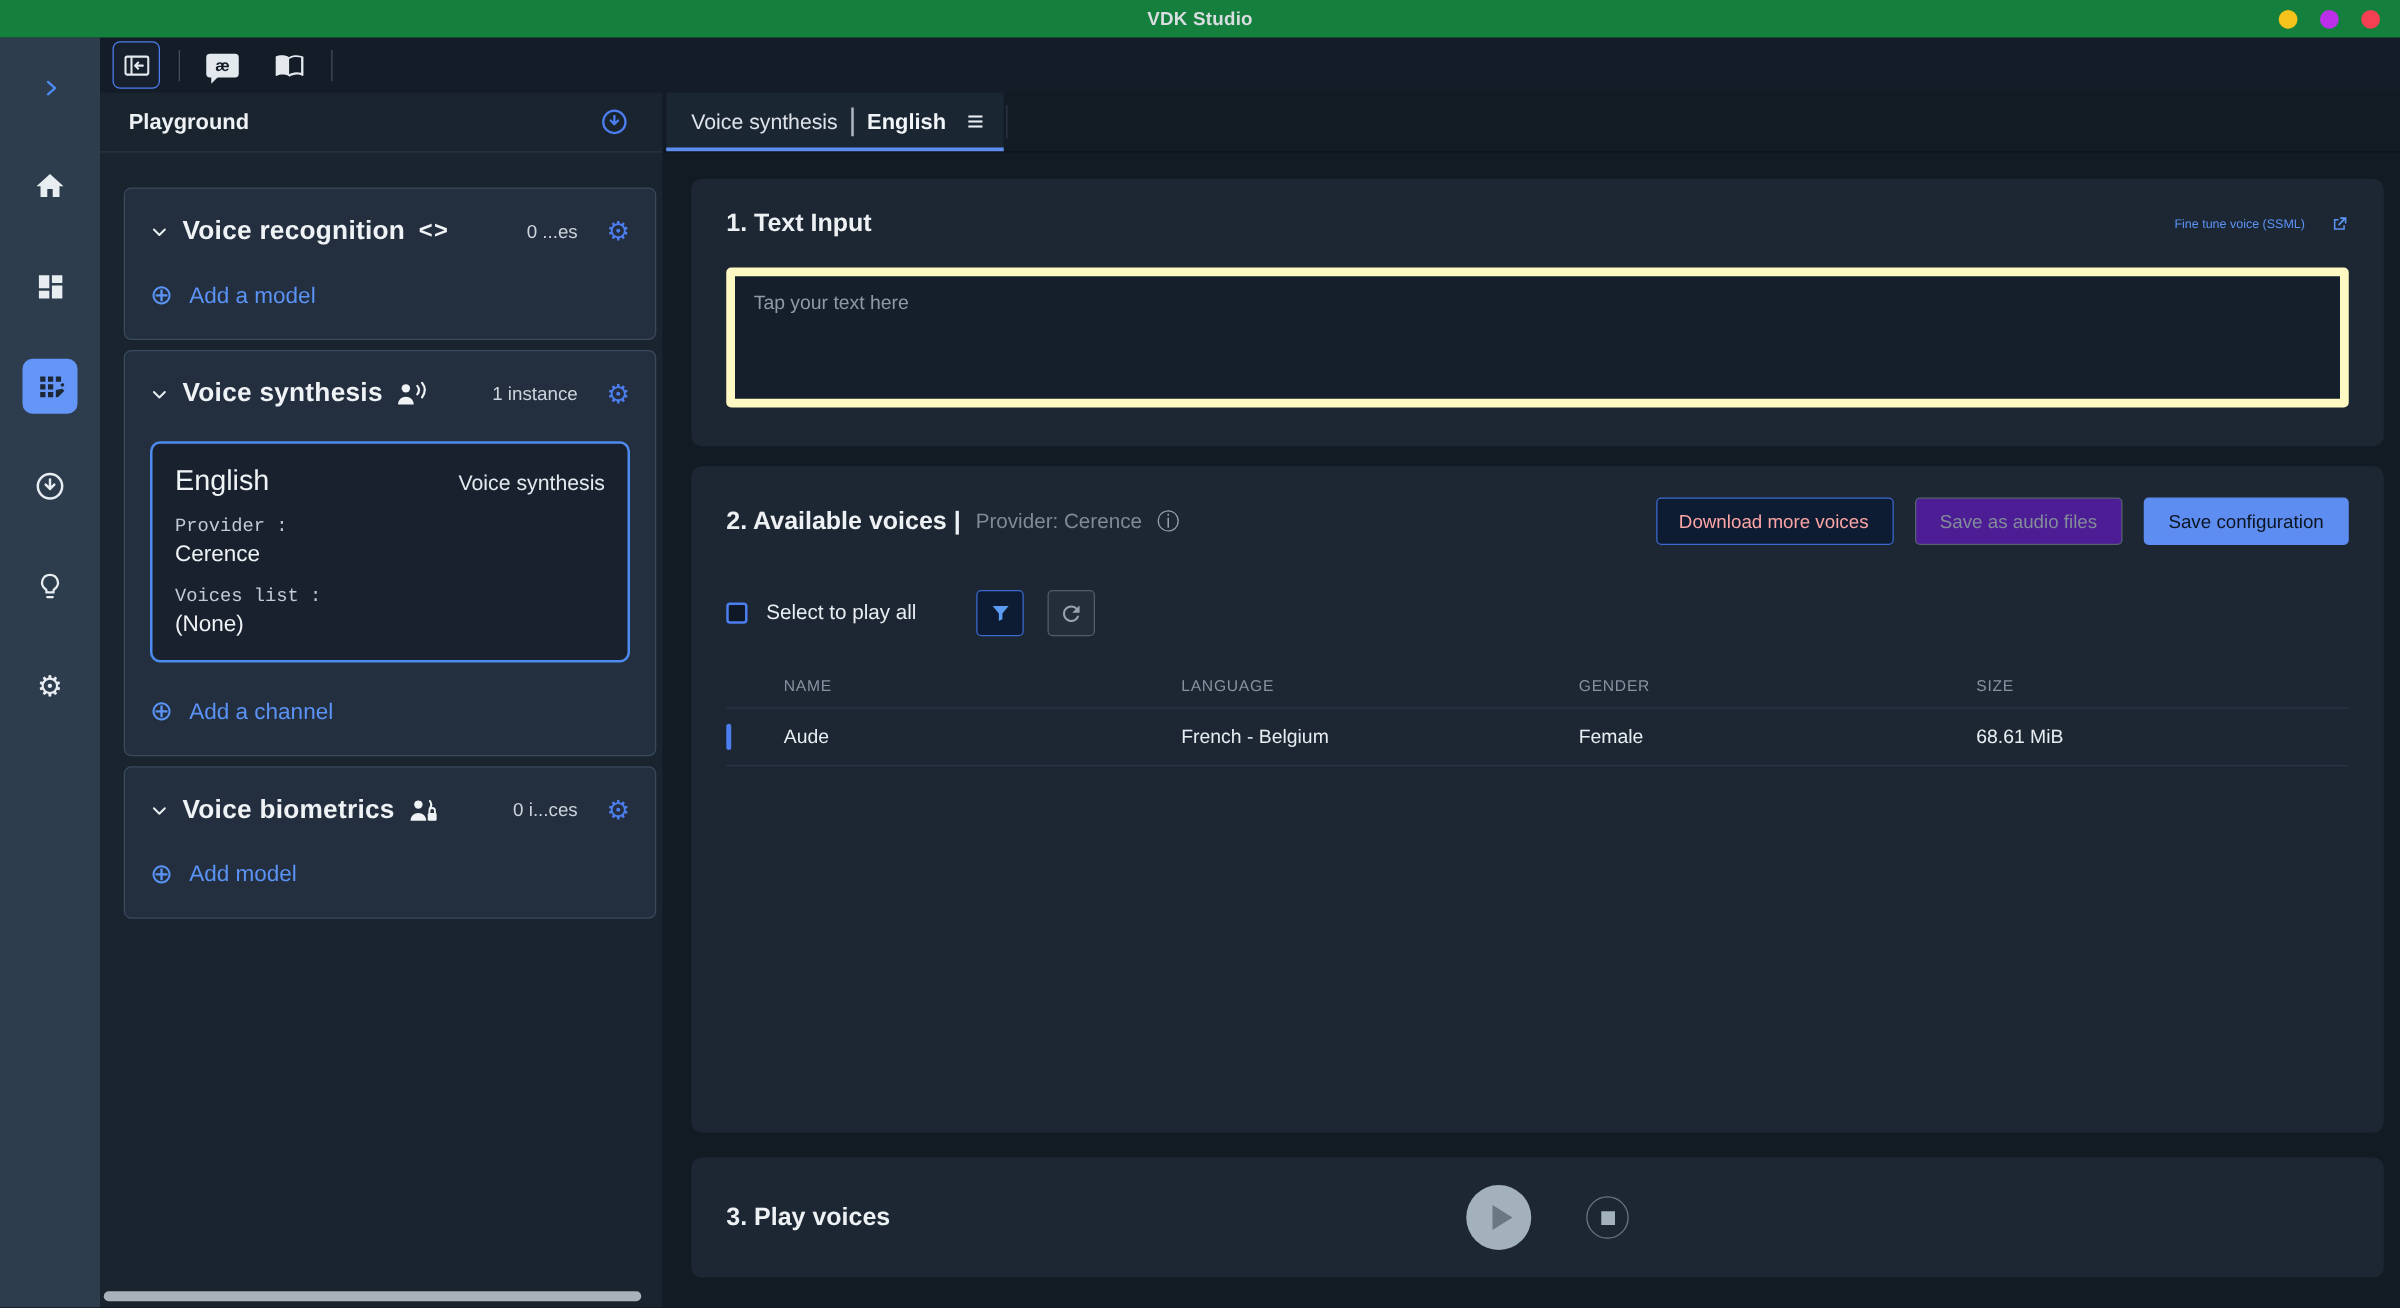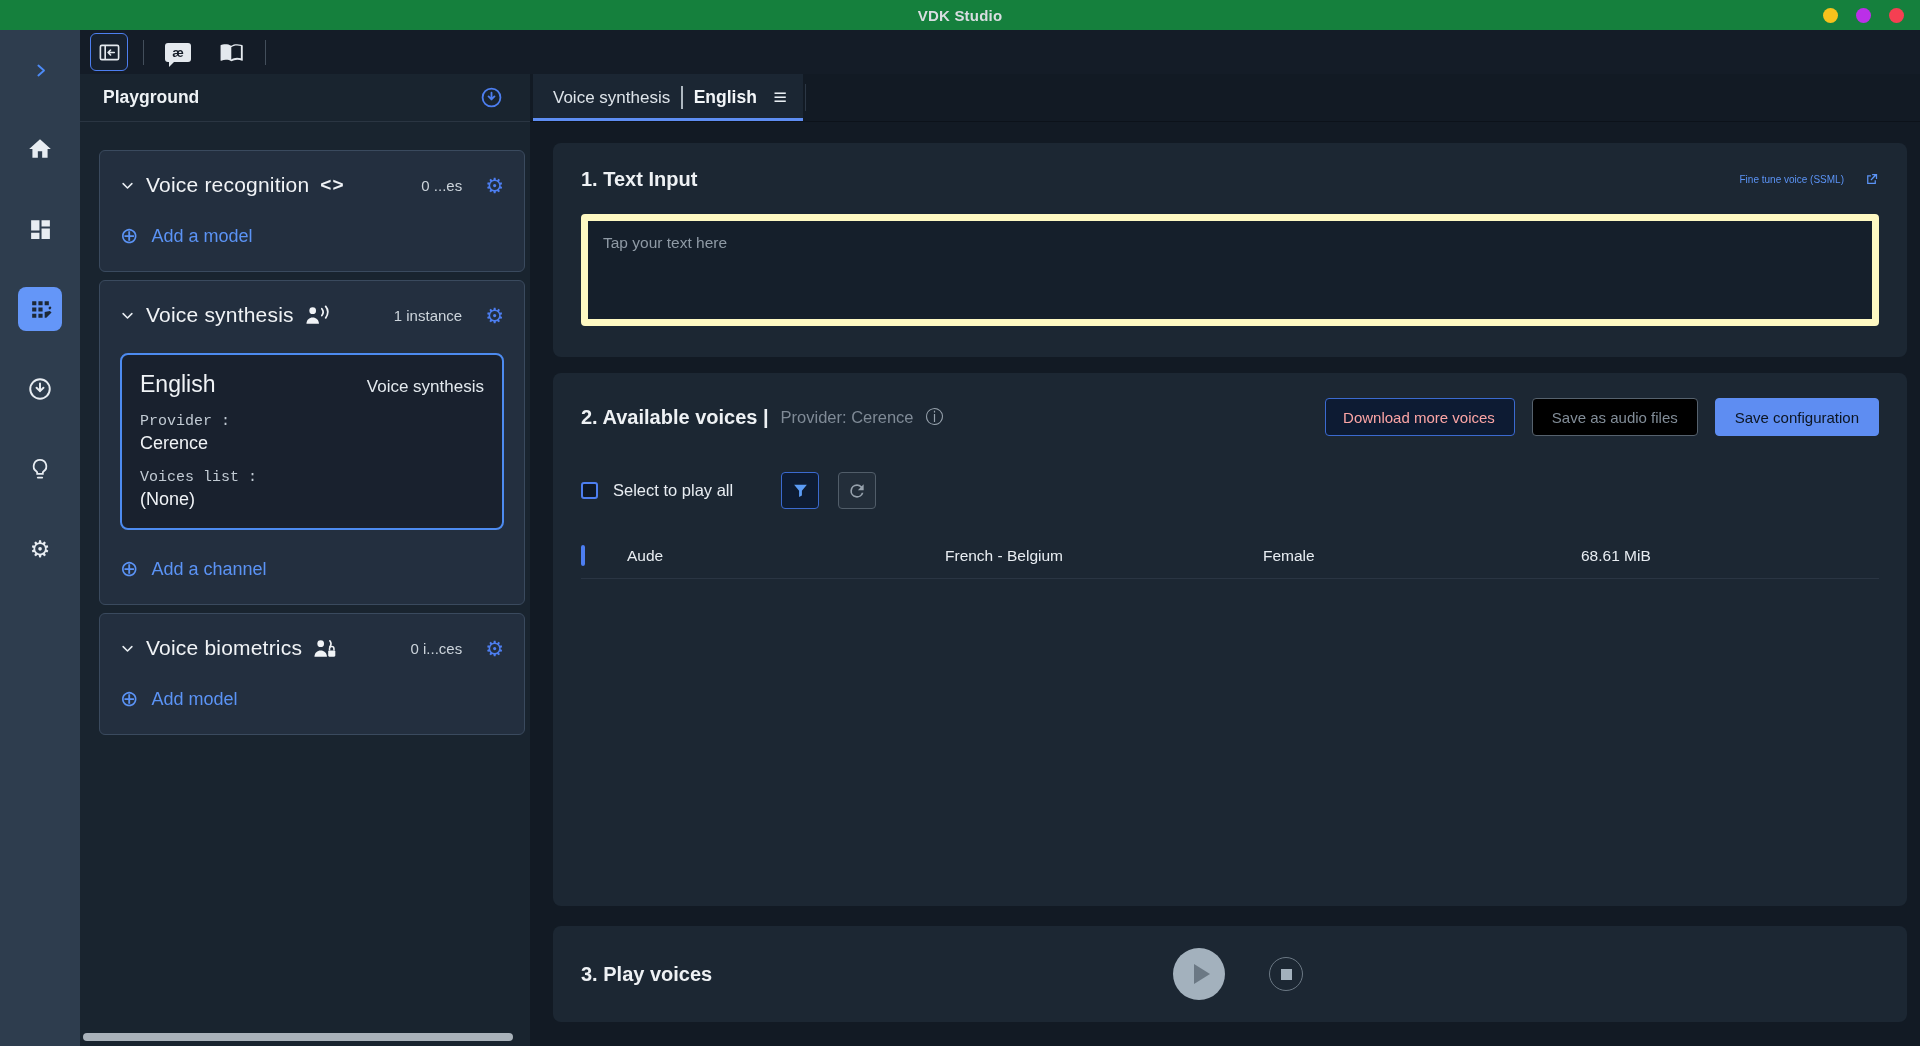--- a/index.html
+++ b/index.html
@@ -45,21 +45,21 @@
   
   .leftpanel { width:450px; background:#19242f; display:flex; flex-direction:column; position:relative; flex-shrink:0; }
   .lp-header { height:48px; border-bottom:1px solid #2a3542; display:flex; align-items:center; justify-content:space-between; padding:0 27px 0 23px; flex-shrink:0; }
   .lp-title { font-size:17.5px; font-weight:700; color:#eef2f5; }
   .lp-header .dl-icon { color:var(--gear); cursor:pointer; }
   .lp-body { flex:1; padding:28px 5px 0 19px; overflow:hidden; }
 
   .card { background:#232f3f; border:1px solid #3a4a5e; border-radius:6px; padding:22px 20px 24px; margin-bottom:8px; }
   .card-head { display:flex; align-items:center; gap:11px; }
   .chev-down { color:#e8edf2; cursor:pointer; display:flex; }
-  .card-title { font-size:21px; font-weight:400; color:#f0f3f6; letter-spacing:.2px; white-space:nowrap; }
+  .card-title { font-size:21px; font-weight:700; color:#f0f3f6; letter-spacing:.2px; white-space:nowrap; }
   .head-glyph { color:#f0f3f6; display:flex; }
   .code-glyph { font-size:19px; font-weight:700; letter-spacing:1px; }
   .badge { margin-left:auto; font-size:15px; color:#ccd4db; white-space:nowrap; }
   .gear-glyph { margin-left:12px; color:var(--gear); font-size:21px; line-height:1; cursor:pointer; }
 
   .add-link { display:flex; align-items:center; gap:13px; color:var(--link); font-size:18px; margin-top:28px; cursor:pointer; width:max-content; }
   .plus-glyph { font-size:22px; line-height:1; }
 
   .channel-card { margin-top:26px; background:#19212e; border:2px solid #4d8bf0; border-radius:8px; padding:16px 18px 18px; cursor:pointer; }
   .ch-row { display:flex; justify-content:space-between; align-items:baseline; }
@@ -91,21 +91,21 @@
   .text-area { margin-top:23px; width:100%; height:112px; background:#151f2b; border:7px solid #fef9c3; border-radius:4px; padding:13px 15px; color:#ef4444; font-size:15.5px; font-family:"Liberation Sans",sans-serif; resize:none; outline:none; }
   .text-area::placeholder { color:#8f9aa5; }
 
   .sec2 { height:533px; padding:25px 28px; margin-bottom:20px; display:flex; flex-direction:column; }
   .sec2-head { display:flex; align-items:center; }
   .provider-note { color:#7f8a96; font-size:16.5px; margin-left:12px; }
   .info-glyph { color:#97a2ad; font-size:18px; margin-left:12px; cursor:pointer; line-height:1; }
   .head-btns { margin-left:auto; display:flex; gap:17px; }
   .btn { height:38px; padding:0 19px; border-radius:4px; font-size:15px; display:flex; align-items:center; cursor:pointer; font-family:"Liberation Sans",sans-serif; white-space:nowrap; }
   .btn-download { background:#0d1b33; border:1px solid #3b6ad0; color:#fca5a5;padding-left:17px; }
-  .btn-disabled { background:#000000; border:1px solid #56626e; color:#828d98; cursor:default; }
+  .btn-disabled { background:#4c1d95; border:1px solid #56626e; color:#828d98; cursor:default; }
   .btn-primary { background:var(--accent); border:1px solid var(--accent); color:#0c1522; font-weight:400; }
 
   .controls-row { display:flex; align-items:center; margin-top:36px; }
   .checkbox { width:17px; height:17px; border:2px solid var(--gear); border-radius:3px; background:#0e1826; cursor:pointer; flex-shrink:0; }
   .select-label { margin-left:15px; font-size:16.5px; color:#e8edf2; }
   .sq-btn { width:38px; height:37px; border-radius:4px; display:flex; align-items:center; justify-content:center; cursor:pointer; }
   .filter-btn { margin-left:48px; background:#0e1c33; border:1px solid #3b6ad0; color:#5c9cf5; }
   .refresh-btn { margin-left:19px; background:#232e3a; border:1px solid #515d69; color:#97a2ad; }
 
   .vtable { margin-top:24px; }
@@ -344,20 +344,27 @@
                   </svg>
               </span>
               <span class="sq-btn refresh-btn">
                 <svg width="20" height="20" viewBox="0 0 24 24" fill="currentColor">
                     <path d="M17.65 6.35A7.95 7.95 0 0 0 12 4a8 8 0 1 0 7.73 10h-2.08A6 6 0 1 1 12 6c1.66 0 3.14.69 4.22 1.78L13 11h7V4l-2.35 2.35z"></path>
                   </svg>
               </span>
             </div>
 
             <div class="vtable">
+              <div class="thead">
+                <span></span>
+                <span class="th">NAME</span>
+                <span class="th">LANGUAGE</span>
+                <span class="th">GENDER</span>
+                <span class="th">SIZE</span>
+              </div>
               <div class="trow">
                 <span><span class="checkbox"></span></span>
                 <span>Aude</span>
                 <span>French - Belgium</span>
                 <span>Female</span>
                 <span>68.61 MiB</span>
               </div>
             </div>
           </section>
 

